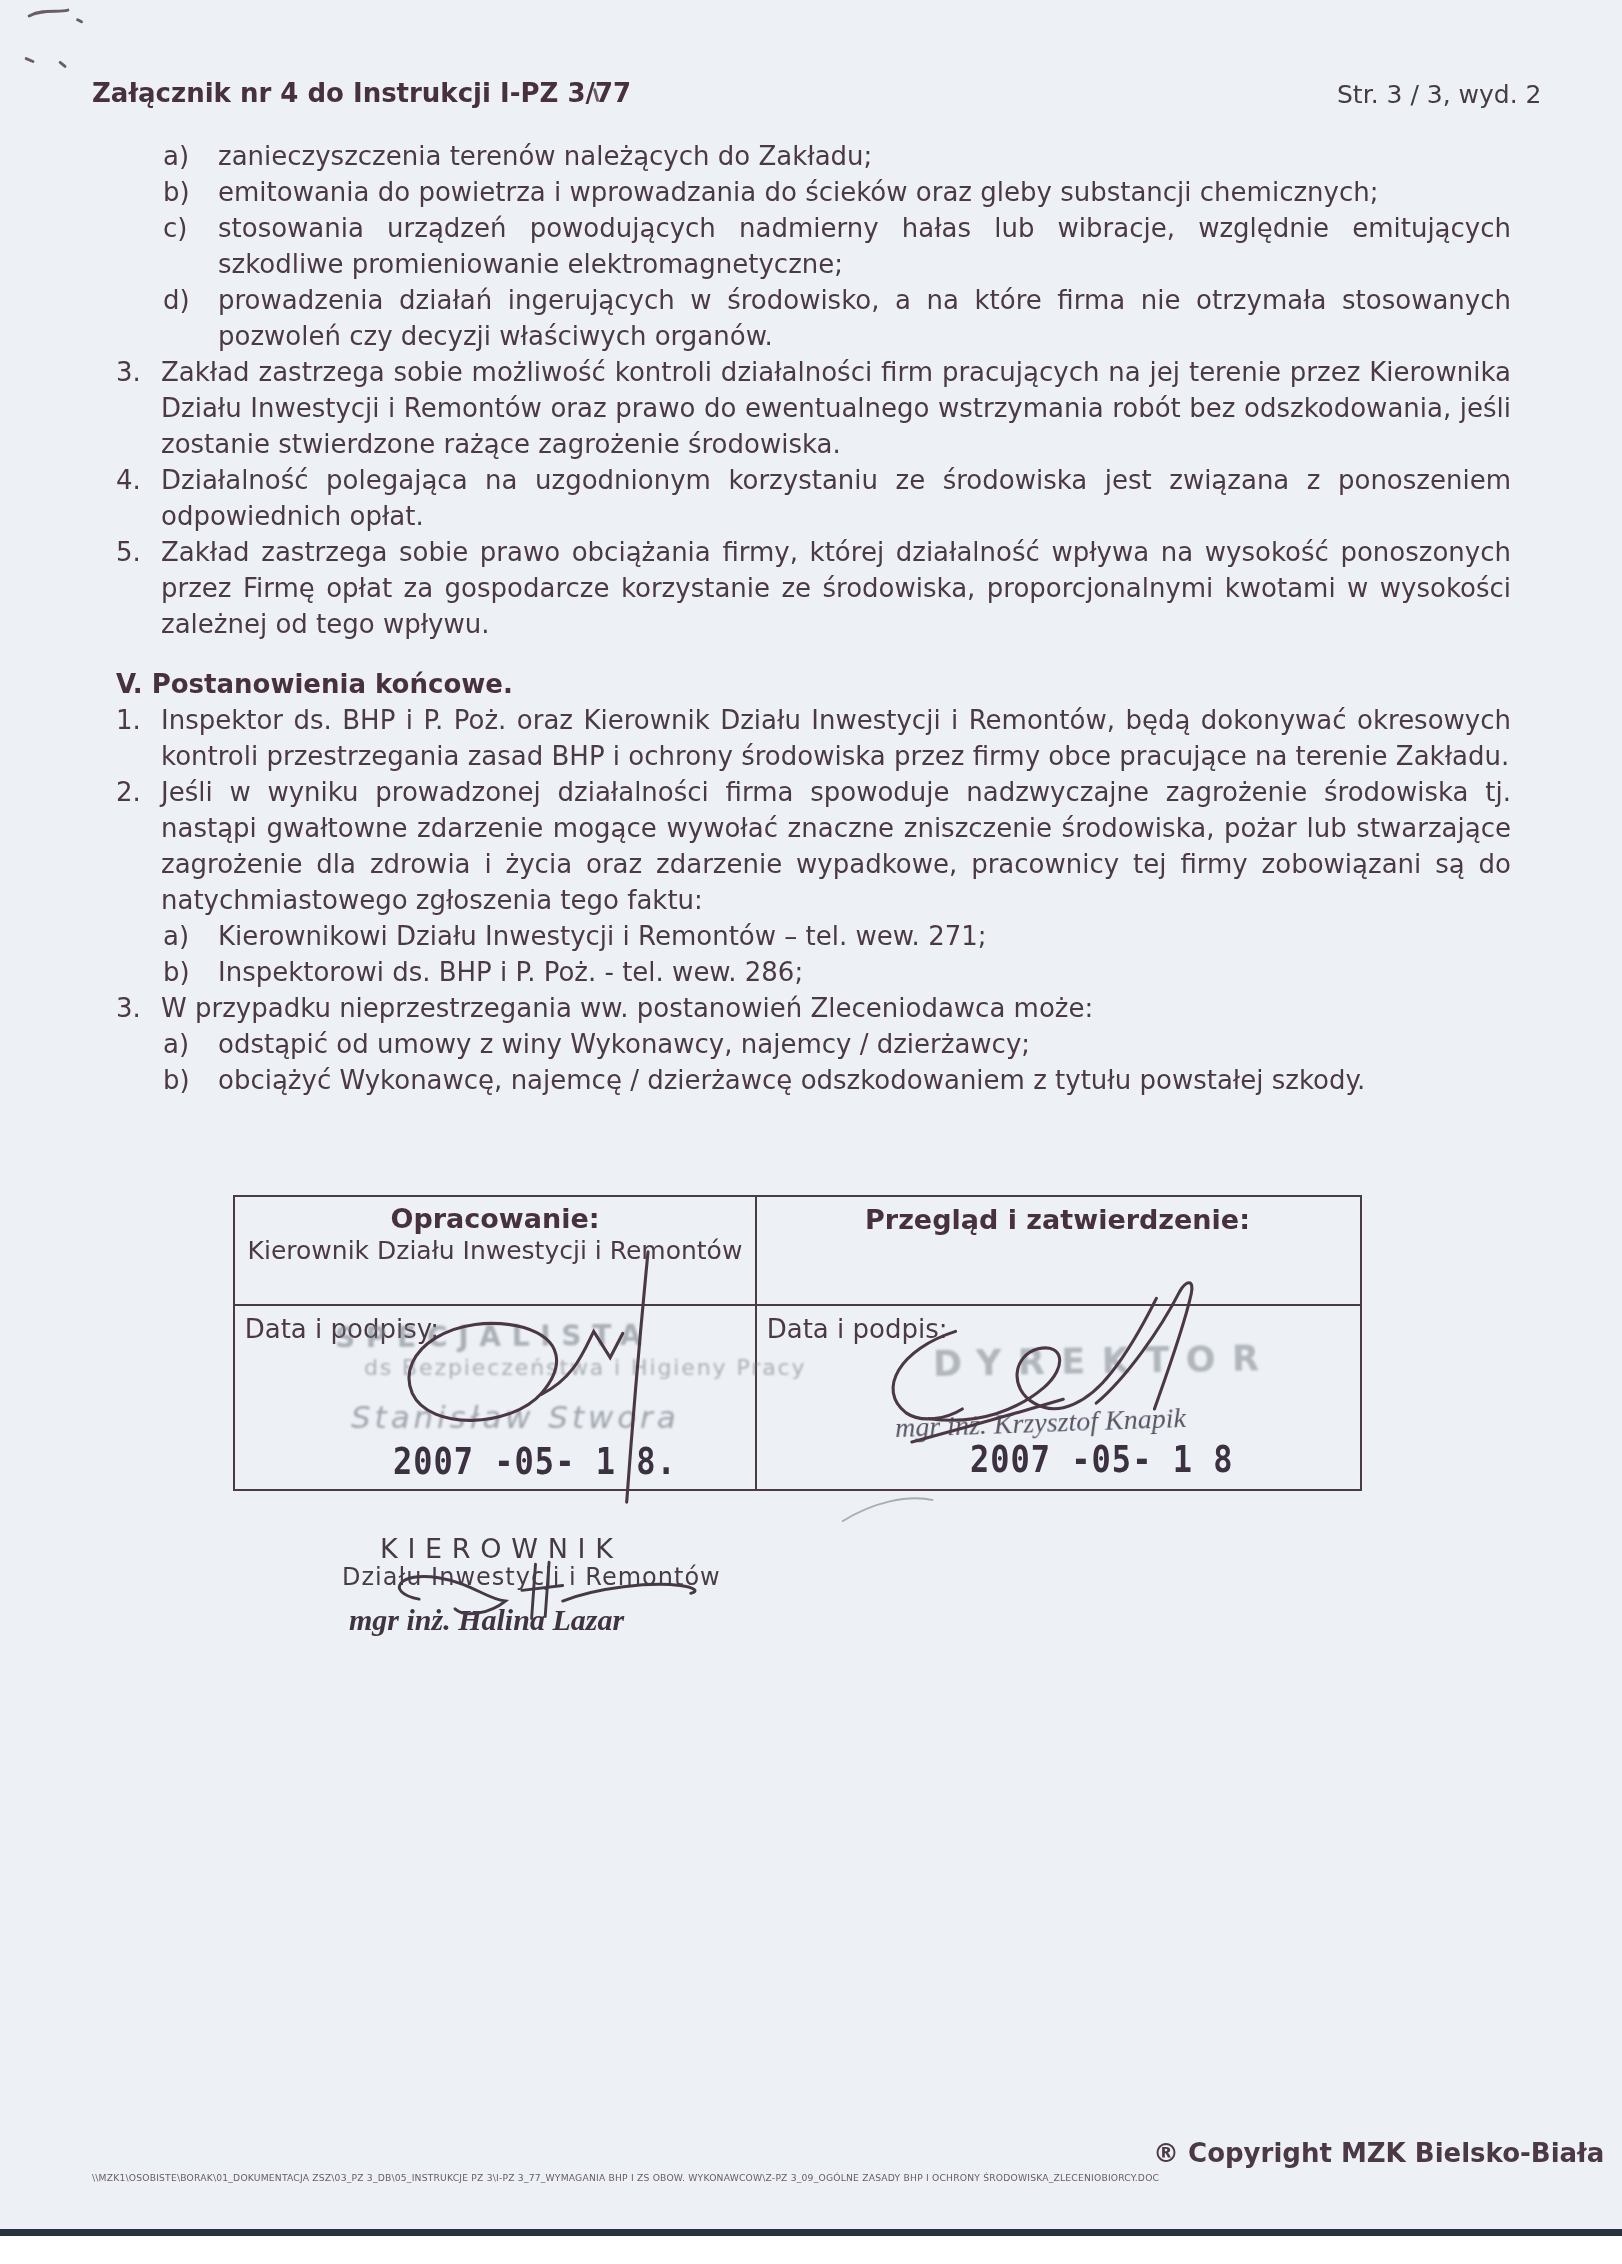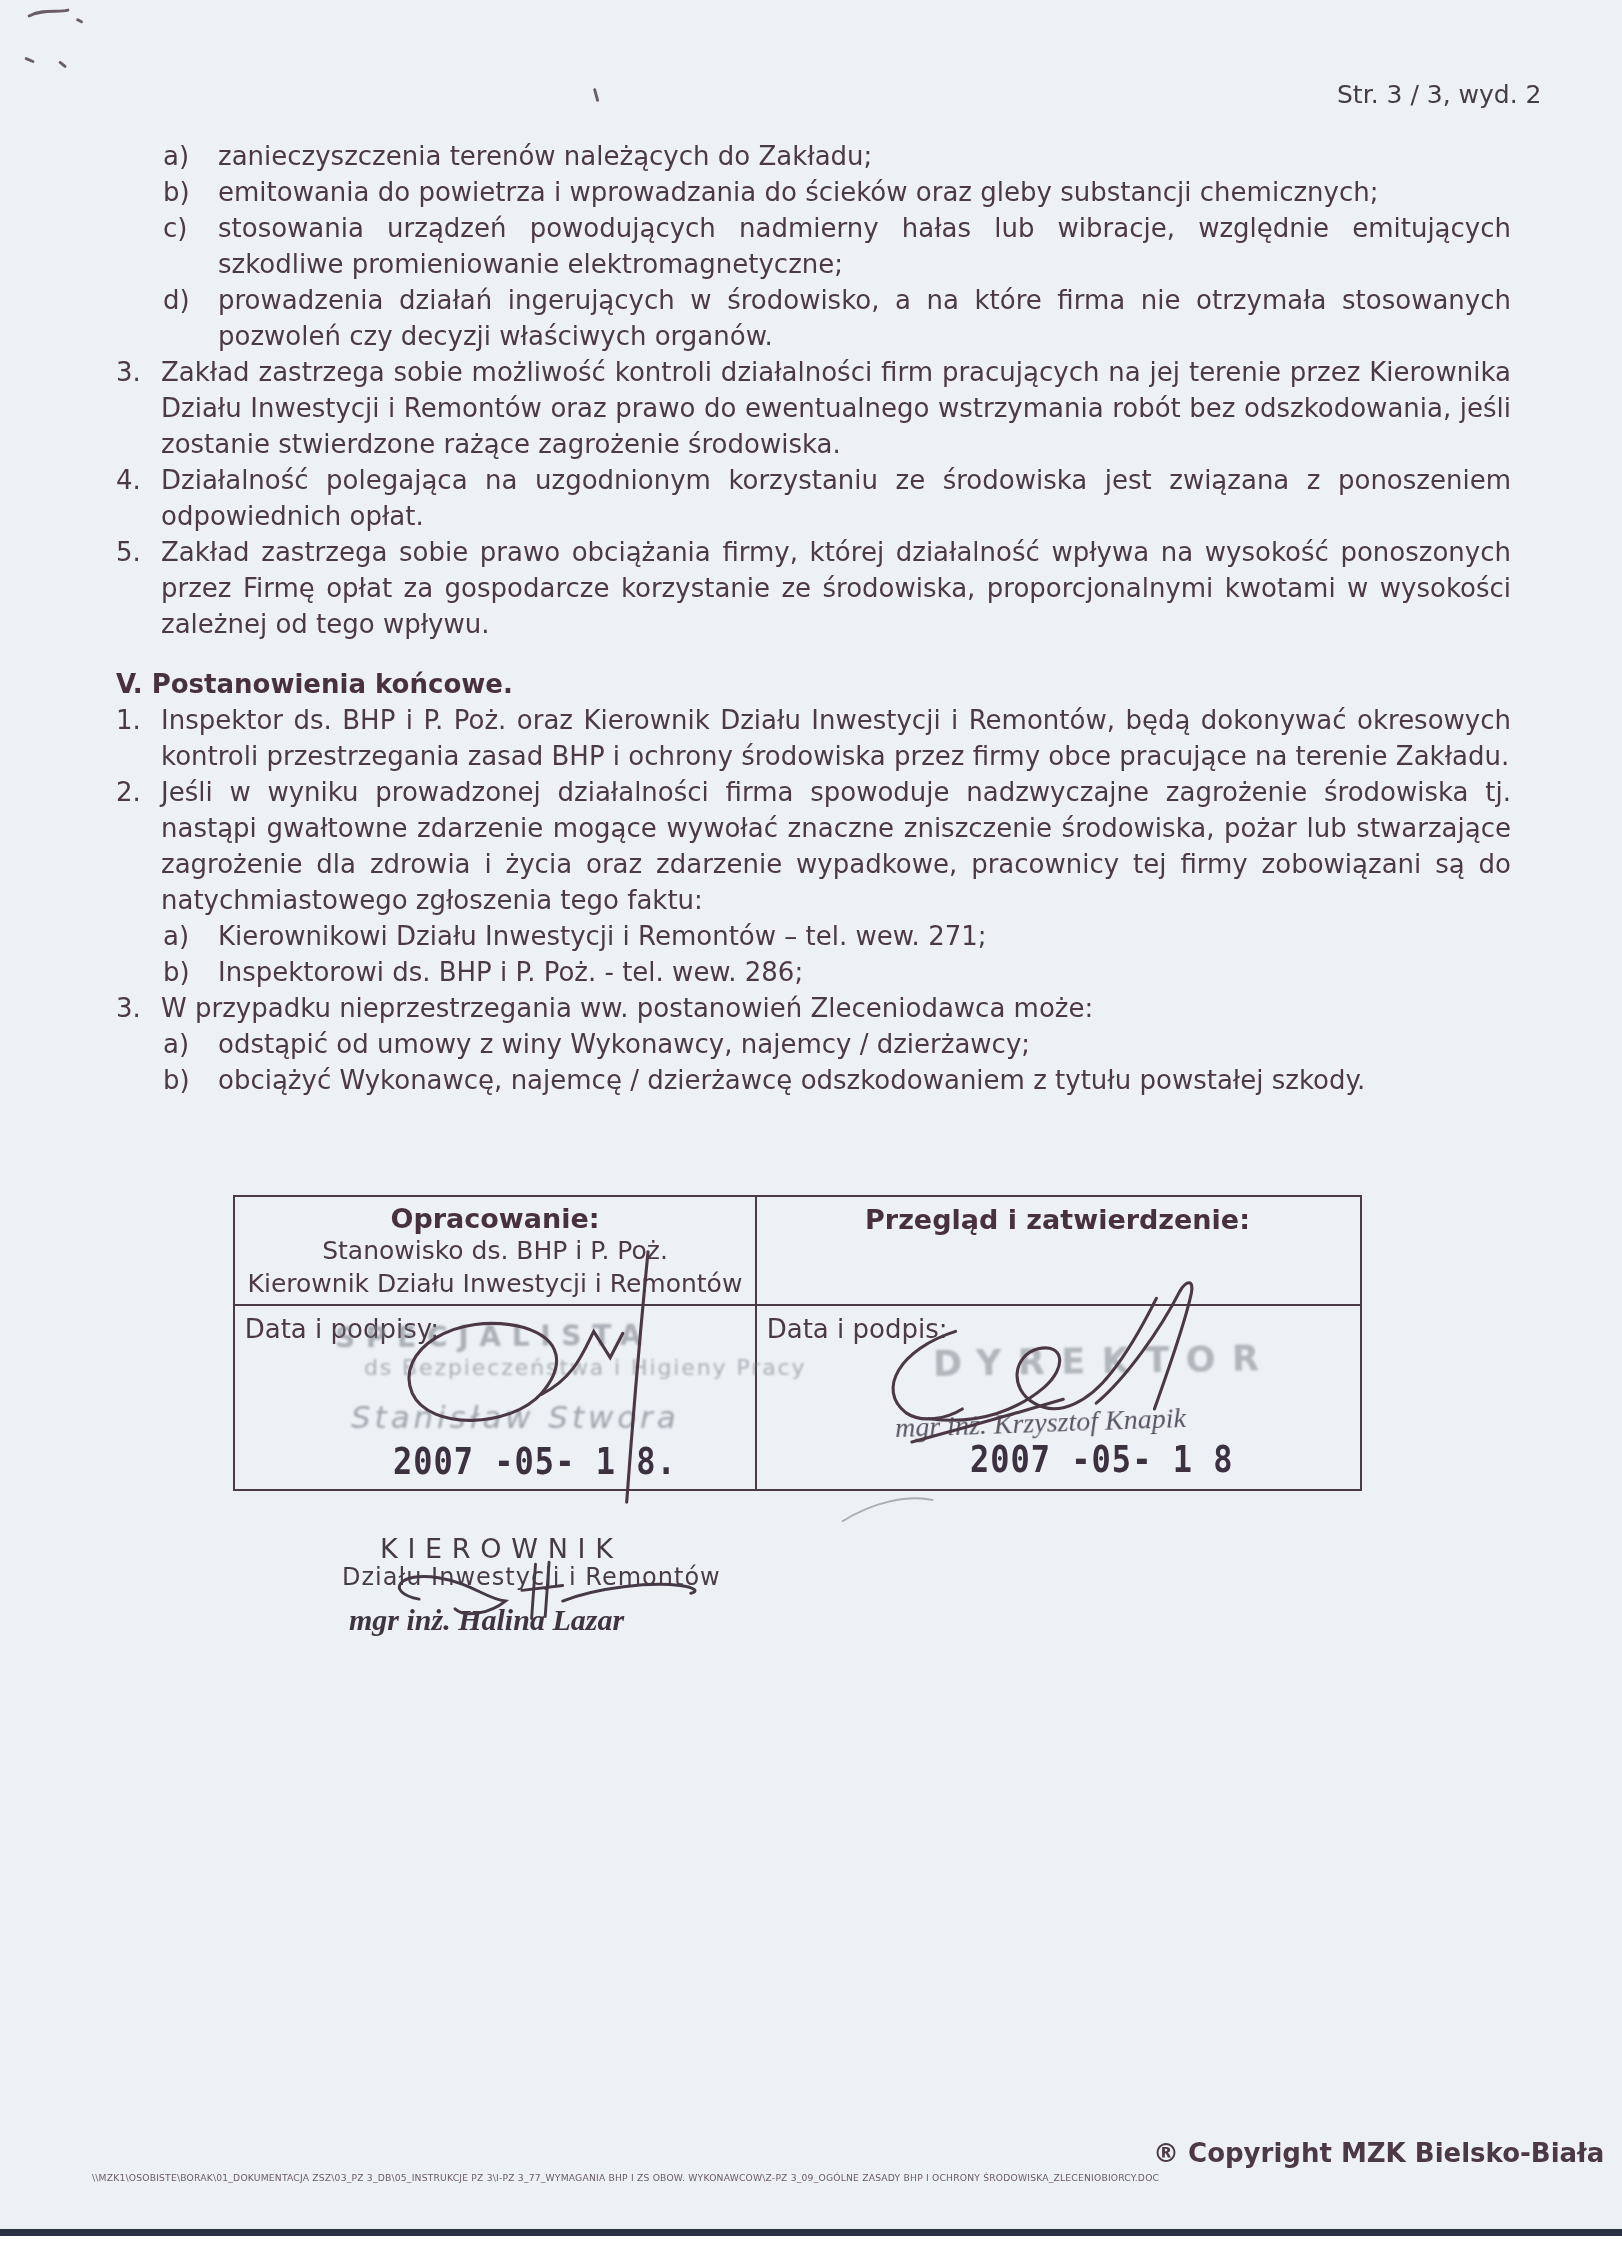--- a/index.html
+++ b/index.html
@@ -67,20 +67,21 @@
   .page-edge  { position:absolute; left:0; top:2229px; width:100%; height:6.8px; background:#27313f; }
   .page-below { position:absolute; left:0; top:2236px; width:100%; height:29px; background:#ffffff; }
 
   .sig-overlay { position:absolute; left:0; top:0; width:1622px; height:2265px; pointer-events:none; }
 </style>
 </head>
 <body>
 
 <div class="page">
 
+  <div class="hdr-left">Załącznik nr 4 do Instrukcji I-PZ 3/77</div>
   <div class="hdr-right">Str. 3 / 3, wyd. 2</div>
 
   <div class="bodytext">
 
     <div class="row sub">
       <span class="lab">a)</span>
       <span class="txt">zanieczyszczenia terenów należących do Zakładu;</span>
     </div>
     <div class="row sub">
       <span class="lab">b)</span>
@@ -139,21 +140,20 @@
       <span class="txt">obciążyć Wykonawcę, najemcę / dzierżawcę odszkodowaniem z tytułu powstałej szkody.</span>
     </div>
   </div>
 
   <div class="apv-table">
     <div class="apv-col-divider"></div>
     <div class="apv-row-divider"></div>
 
     <div class="cell cell-head-left">
       <div class="cell-title">Opracowanie:</div>
-      <div class="cell-line">Stanowisko ds. BHP i P. Poż.</div>
       <div class="cell-line">Kierownik Działu Inwestycji i Remontów</div>
     </div>
 
     <div class="cell cell-head-right">
       <div class="cell-title">Przegląd i zatwierdzenie:</div>
     </div>
 
     <div class="cell cell-sign-right">
       <span class="sign-label">Data i podpis:</span>
     </div>

